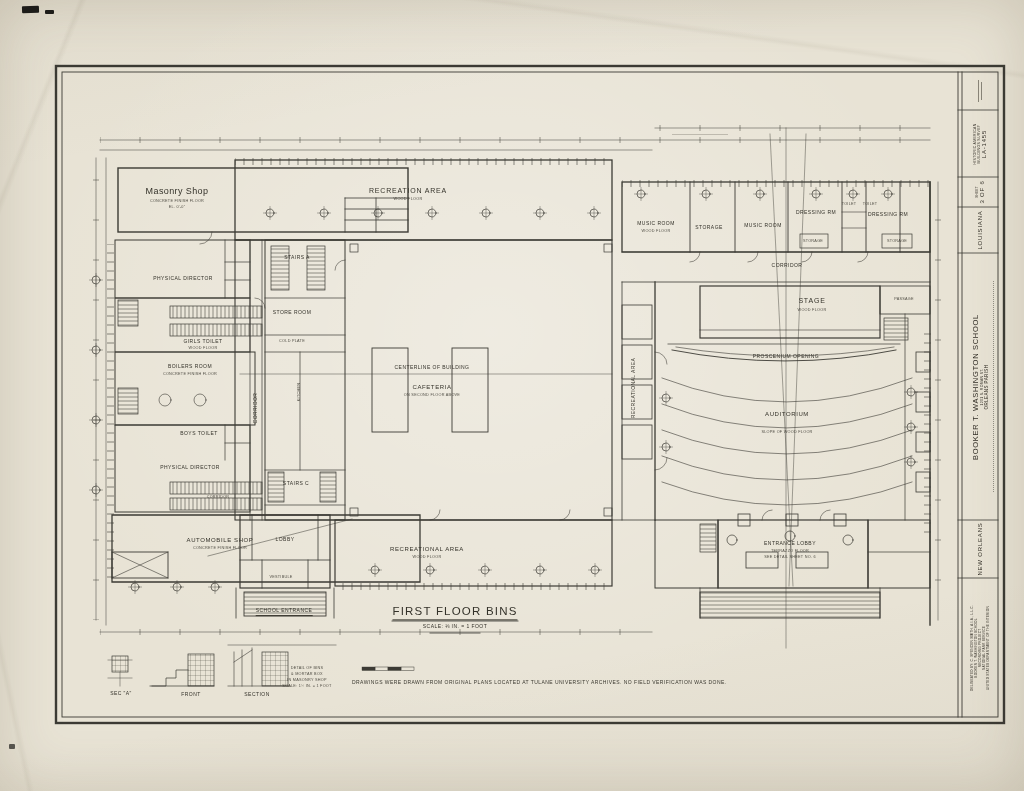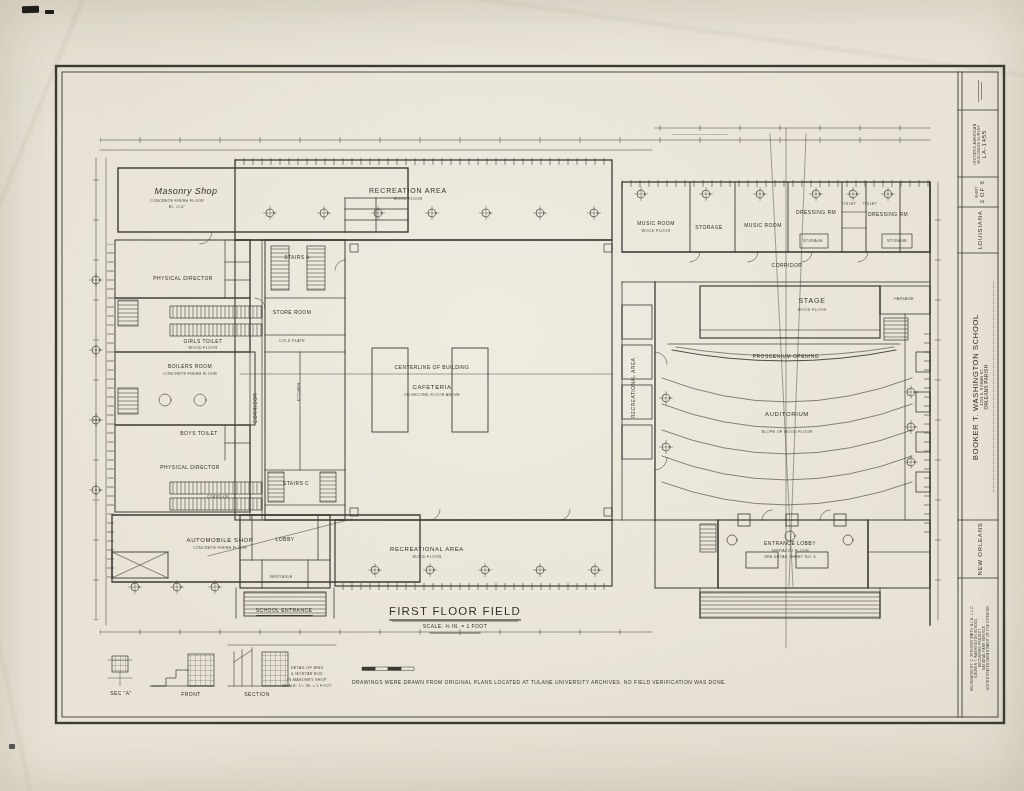--- a/index.html
+++ b/index.html
@@ -285,21 +285,21 @@
         <path d="M228,686 H290 M234,652 V686 M242,650 V686 M252,648 V686 M234,662 L252,650" stroke-width="0.6"></path>
         <rect x="262" y="652" width="26" height="34" fill="url(#g5)"></rect>
         <rect x="362" y="667" width="13" height="3.5" fill="#2f2e28" stroke-width="0.4"></rect>
         <rect x="375" y="667" width="13" height="3.5" stroke-width="0.5"></rect>
         <rect x="388" y="667" width="13" height="3.5" fill="#2f2e28" stroke-width="0.4"></rect>
         <rect x="401" y="667" width="13" height="3.5" stroke-width="0.5"></rect>
       </g>
     </g>
   </svg>
 
-  <div class="L s9" style="left:186px;top:191px;font-style:italic;">Masonry Shop</div>
+  <div class="L s9" style="left:177px;top:191px;">Masonry Shop</div>
   <div class="L s4" style="left:177px;top:201px;">CONCRETE FINISH FLOOR</div>
   <div class="L s4" style="left:177px;top:207px;">EL. 0'-0"</div>
 
   <div class="L s7" style="left:408px;top:191px;">RECREATION AREA</div>
   <div class="L s4" style="left:408px;top:199px;">WOOD FLOOR</div>
 
   <div class="L s5" style="left:656px;top:224px;">MUSIC ROOM</div>
   <div class="L s4" style="left:656px;top:231px;">WOOD FLOOR</div>
   <div class="L s5" style="left:709px;top:228px;">STORAGE</div>
   <div class="L s5" style="left:763px;top:226px;">MUSIC ROOM</div>
@@ -345,21 +345,21 @@
   <div class="L s5" style="left:190px;top:468px;">PHYSICAL DIRECTOR</div>
   <div class="L s4" style="left:218px;top:497px;">CORRIDOR</div>
   <div class="L s5 v" style="left:256px;top:408px;">CORRIDOR</div>
 
   <div class="L s5" style="left:297px;top:258px;">STAIRS A</div>
   <div class="L s5" style="left:296px;top:484px;">STAIRS C</div>
   <div class="L s5" style="left:292px;top:313px;">STORE ROOM</div>
   <div class="L s4" style="left:292px;top:341px;">COLD PLATE</div>
   <div class="L s4 v" style="left:299px;top:392px;">KITCHEN</div>
 
-  <div class="L s11 u" style="left:455px;top:613px;">FIRST FLOOR FIELD</div>
+  <div class="L s11 u" style="left:455px;top:613px;">FIRST FLOOR BINS</div>
   <div class="L s5" style="left:455px;top:627px;">SCALE: ⅛ IN. = 1 FOOT</div>
 
   <div class="L s5" style="left:121px;top:694px;">SEC "A"</div>
   <div class="L s5" style="left:191px;top:695px;">FRONT</div>
   <div class="L s5" style="left:257px;top:695px;">SECTION</div>
   <div class="L s4" style="left:307px;top:668px;">DETAIL OF BINS</div>
   <div class="L s4" style="left:307px;top:674px;">&amp; MORTAR BOX</div>
   <div class="L s4" style="left:307px;top:680px;">IN MASONRY SHOP</div>
   <div class="L s4" style="left:307px;top:686px;">SCALE: 1½ IN. = 1 FOOT</div>
 

